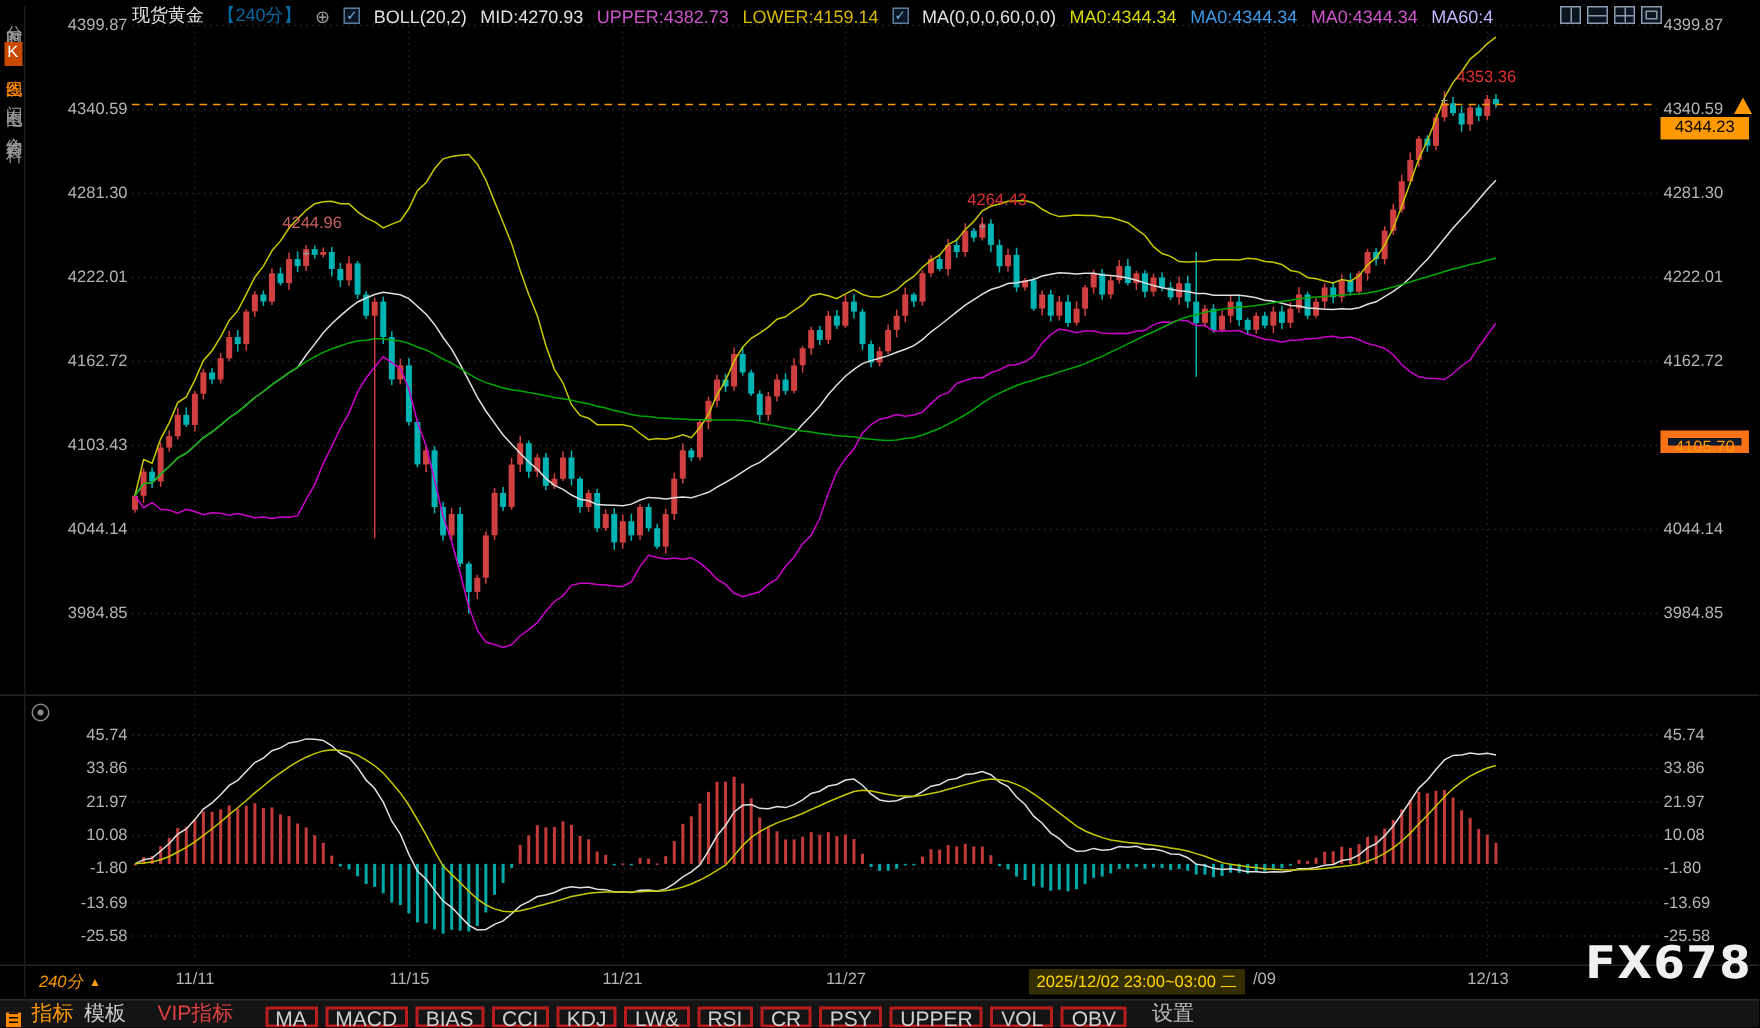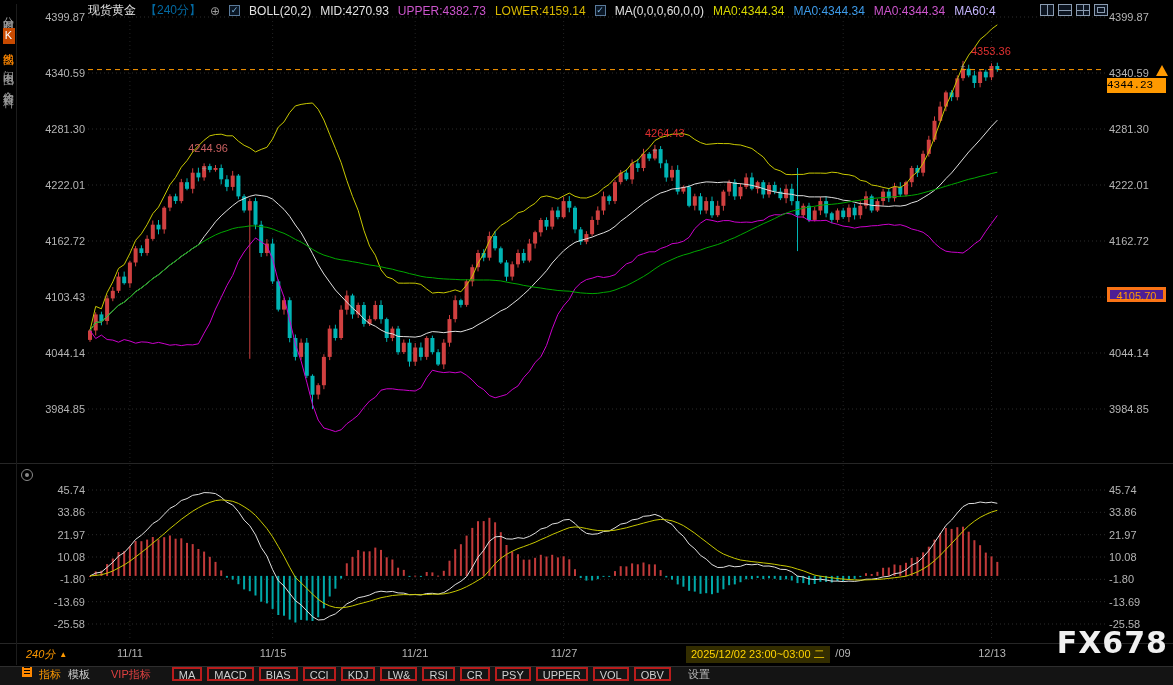--- a/index.html
+++ b/index.html
@@ -42,41 +42,41 @@
   #axis-left  { position:absolute; left:36px; top:0; width:49px; height:664px; }
   #axis-right { position:absolute; left:1109px; top:0; width:62px; height:664px; }
   .ylab { position:absolute; font-size:11px; color:#b4b4b4; width:100%; }
   #axis-left .ylab { text-align:right; }
 
   
   #chart-svg { position:absolute; left:0; top:0; }
 
   
   #price-box-current { position:absolute; left:1107px; width:59px; height:15px;
-    background:#ff9900; color:#000; font-size:11px; line-height:15px; z-index:6;font-family:Liberation Mono, monospace; }
+    background:#ff9900; color:#000; font-size:11px; line-height:15px; text-align:center; z-index:6; }
   #price-box-secondary { position:absolute; left:1107px; width:59px; height:15px;
-    background:#4c1d95; color:#ff9900; border:3px solid #f97316; font-size:11px; line-height:13px; text-align:center; z-index:6; }
+    background:#0f172a; color:#ff9900; border:5px solid #f97316; font-size:11px; line-height:13px; text-align:center; z-index:6; }
 
   
   #macd-header { position:absolute; left:88px; top:468px; display:flex; gap:12px; font-size:12px; z-index:5; }
   #macd-gear { position:absolute; left:21px; top:469px; width:12px; height:12px; border:1px solid #8a8a8a;
     border-radius:50%; z-index:5; }
   #macd-gear::after { content:''; position:absolute; left:3px; top:3px; width:4px; height:4px; background:#8a8a8a; border-radius:50%; }
 
   
   #xaxis { position:absolute; left:0; top:646px; width:1173px; height:18px; font-size:11px; }
   .xlab { position:absolute; width:64px; text-align:center; color:#b4b4b4; top:1px; }
   #tf-corner { position:absolute; left:26px; top:1px; color:#ff9900; display:flex; gap:4px; align-items:center;font-style:italic; }
   #tf-corner .tri { font-size:8px; color:#ff9900; }
   #crosshair-tooltip { position:absolute; left:686px; top:0; padding:1px 5px; color:#ffd400;
     background:#332d00; white-space:nowrap; }
 
   
   #toolbar { position:absolute; left:0; top:666px; width:1173px; height:19px; background:#141414;
-    border-top:1px solid #2e2e2e; display:flex; align-items:flex-start; gap:7px; padding-left:22px; font-size:11px; }
+    border-top:1px solid #2e2e2e; display:flex; align-items:flex-end; gap:7px; padding-left:4px; font-size:14px; }
   #menu-ic { width:10px; height:10px; background:#ff8800; display:inline-block; position:relative; }
   #menu-ic::after { content:''; position:absolute; left:2px; right:2px; top:3px; height:1px; background:#000; box-shadow:0 3px 0 #000,0 -3px 0 #000; }
   .tb-tab { color:#cccccc; cursor:pointer; }
   .tb-ind { color:#ff9900; }
   .tb-vip { color:#e04040; margin-left:14px; }
   #toolbar-buttons { display:flex; gap:5px; margin-left:14px; }
   .tb-btn { border:2px solid #b91c1c; color:#cfcfcf; padding:0 5px; height:14px; line-height:13px; cursor:pointer; }
   .tb-set { color:#bbbbbb; margin-left:10px; cursor:pointer; }
 
   #watermark { position:absolute; right:5px; top:625px; font-size:30px; font-weight:bold;

